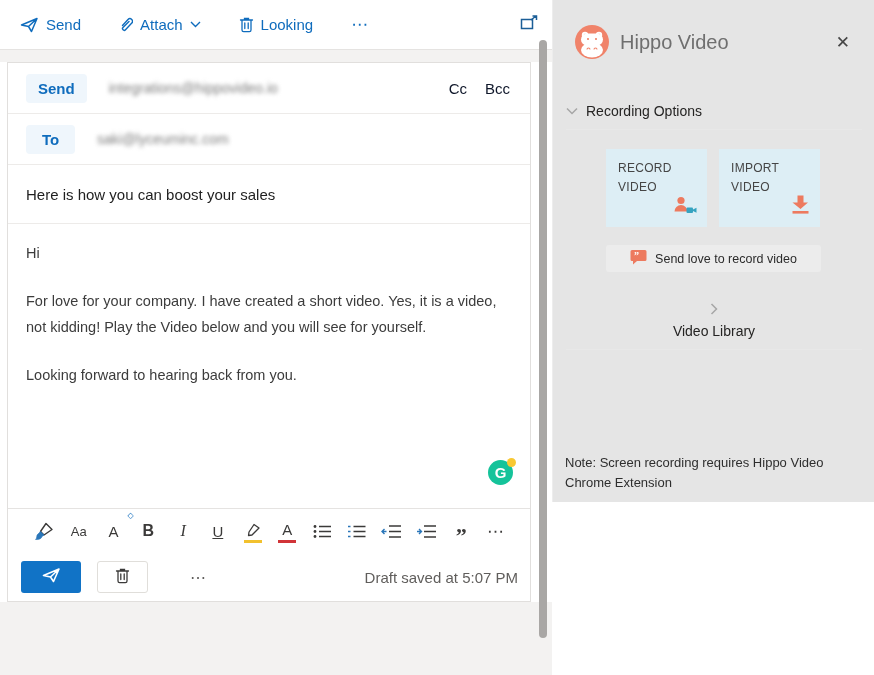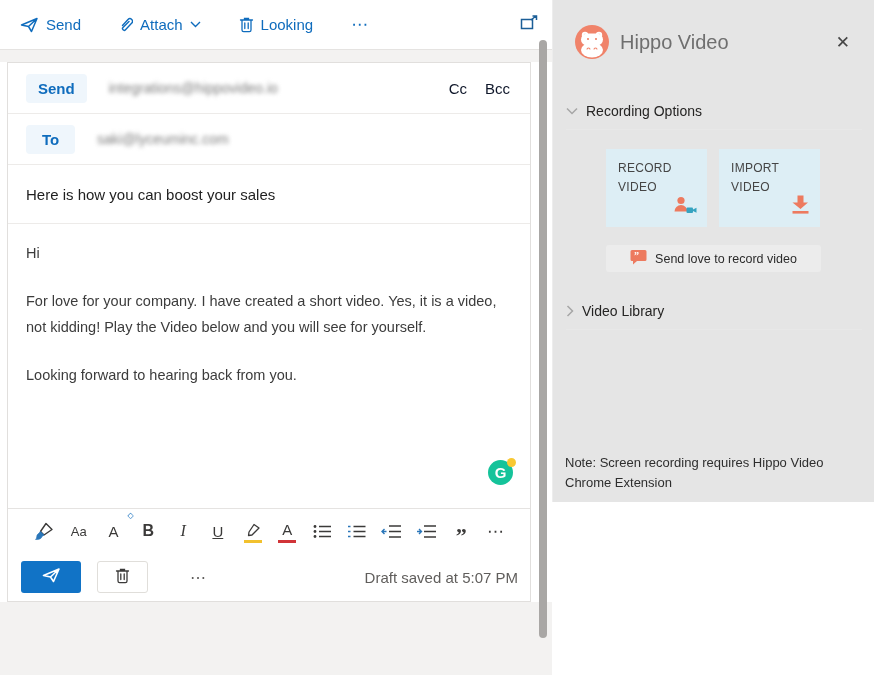--- a/index.html
+++ b/index.html
@@ -66,21 +66,21 @@
   .divider { height:1px; background:#e8e8e8; margin:10px 12px 0 13px; }
 
   .cards { display:flex; gap:12px; margin:19px 0 0 53px; }
   .opt-card { width:101px; height:78px; background:#ddeef5; border-radius:0; padding:10px 8px 8px 12px; position:relative; cursor:pointer; }
   .opt-label { font-size:12px; color:#454545; line-height:1.55; letter-spacing:0.3px; width:60px; }
   .opt-icon { position:absolute; right:9px; bottom:8px; }
 
   .send-link-btn { margin:18px 0 0 53px; width:215px; height:27px; background:#ececec; border:none; border-radius:3px; display:flex; align-items:center; justify-content:center; gap:8px; cursor:pointer; }
   .send-link-label { font-size:12.5px; color:#2b2b2b; }
 
-  .library-head { margin-top:31px; }
+  .library-head { margin-top:31px;flex-direction:column; }
   .note { position:absolute; left:12px; bottom:9px; width:262px; font-size:13px; color:#2e2e2e; line-height:1.55; }
 </style>
 </head>
 <body>
 
 <div class="app">
 
   <div class="compose">
 
     <div class="toolbar">

